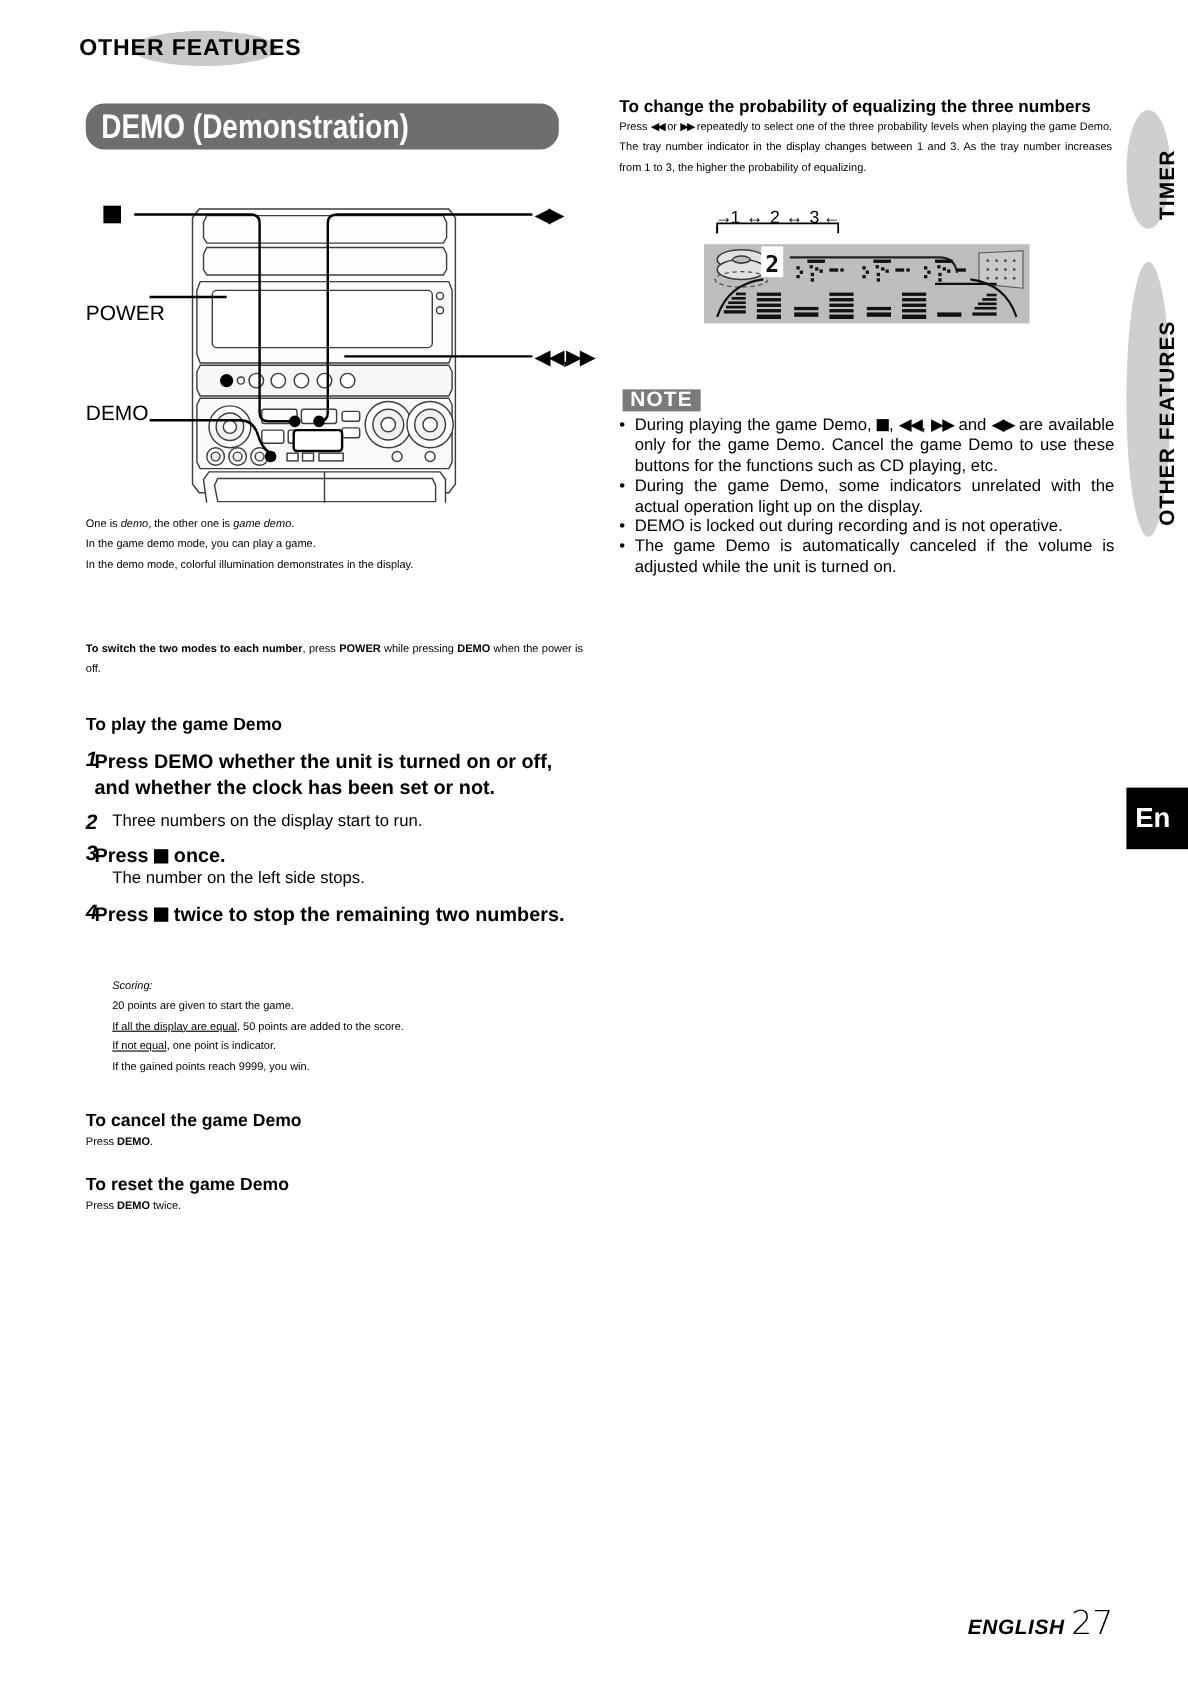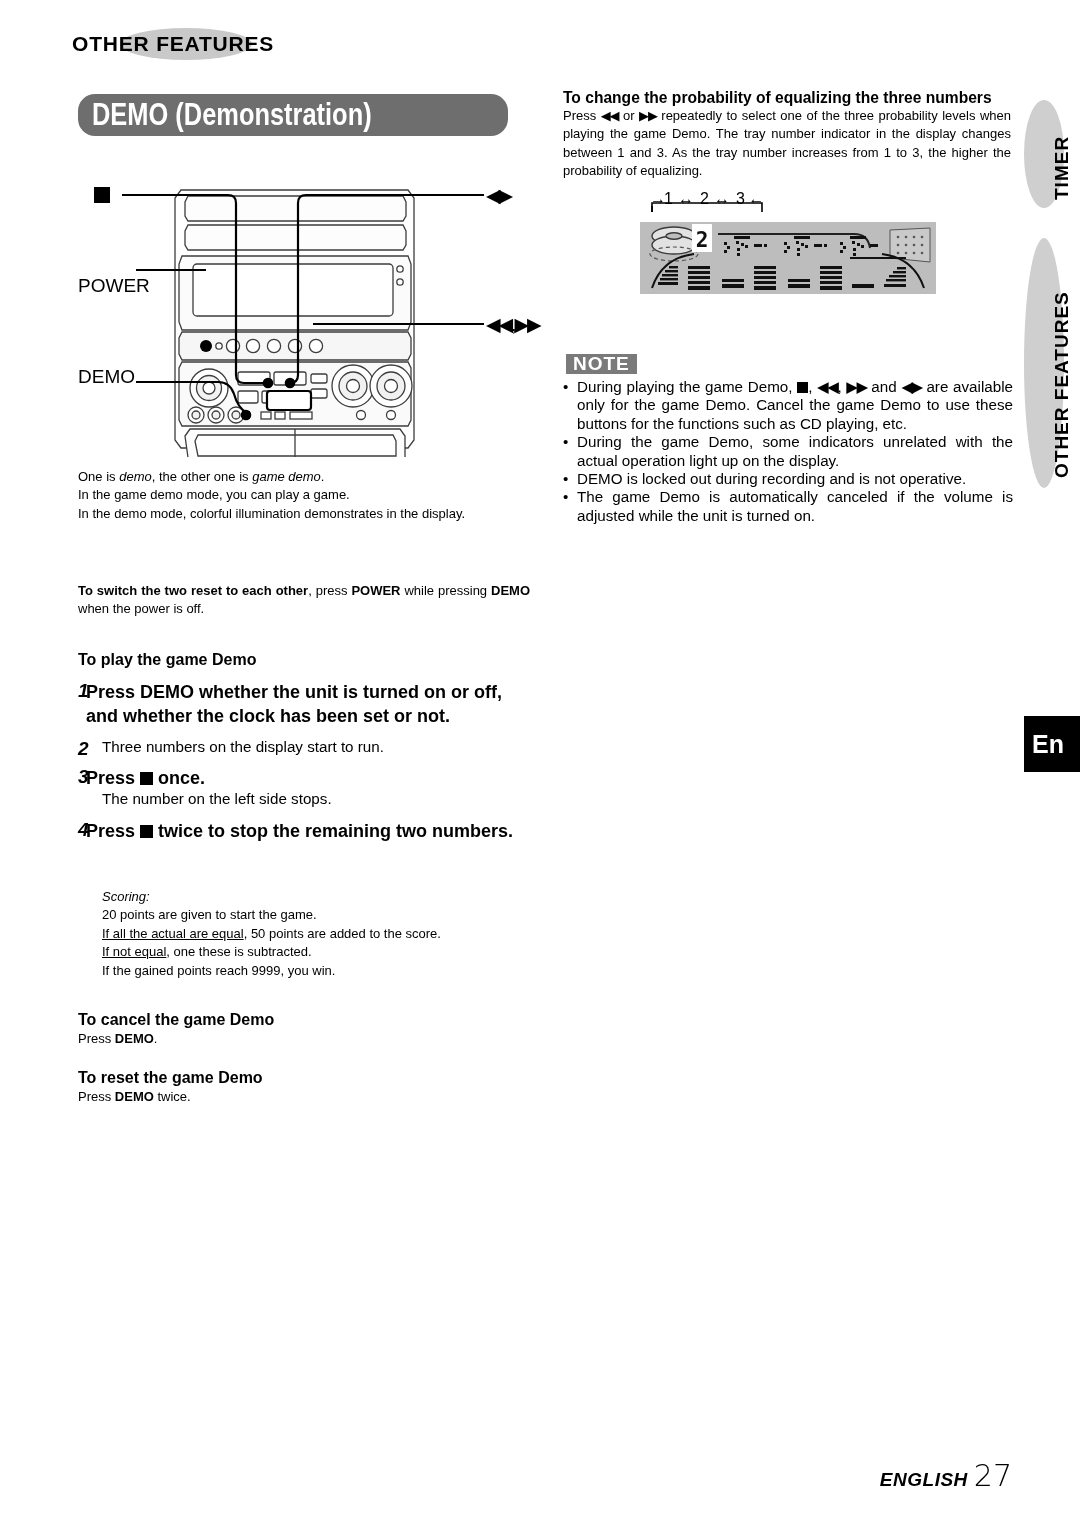--- a/index.html
+++ b/index.html
@@ -61,21 +61,21 @@
     color: #ffffff;
     font-size: 31px;
     font-weight: bold;
     font-stretch: condensed;
     transform: scaleX(0.82);
     transform-origin: left center;
     white-space: nowrap;
     line-height: 38px;
   }
   .p {
-    font-size: 13px;
+    font-size: 10px;
     line-height: 18.4px;
     text-align: justify;
   }
   .p.nj { text-align: left; }
   .b { font-weight: bold; }
   .i { font-style: italic; }
   .u { text-decoration: underline; }
   .hdg {
     font-size: 16px;
     font-weight: bold;
@@ -357,21 +357,21 @@
   <div style="position:absolute;left:408px;top:141px;font-size:19px;letter-spacing:-2px;">◀◀,▶▶</div>
 </div>
 
 <div id="intro-block">
   <div class="p nj"><span>One is </span><span class="i">demo</span><span>, the other one is </span><span class="i">game demo</span><span>.</span></div>
   <div class="p nj">In the game demo mode, you can play a game.</div>
   <div class="p">In the demo mode, colorful illumination demonstrates in the display.</div>
 </div>
 
 <div id="switch-block">
-  <div class="p"><span class="b">To switch the two reset to each other</span><span>, press </span><span class="b">POWER</span><span> while pressing </span><span class="b">DEMO</span><span> when the power is off.</span></div>
+  <div class="p"><span class="b">To switch the two modes to each number</span><span>, press </span><span class="b">POWER</span><span> while pressing </span><span class="b">DEMO</span><span> when the power is off.</span></div>
 </div>
 
 <div id="play-heading">
   <div class="hdg">To play the game Demo</div>
 </div>
 
 <div id="steps">
 
   <div class="step" style="margin-bottom:10px;">
     <div class="step-num">1</div>
@@ -392,22 +392,22 @@
   <div class="step">
     <div class="step-num">4</div>
     <div class="step-title"><span>Press </span><span class="sq"></span><span> twice to stop the remaining two numbers.</span></div>
   </div>
 
 </div>
 
 <div id="scoring">
   <div class="p nj i" style="margin-left:24px;">Scoring:</div>
   <div class="p nj" style="margin-left:24px;">20 points are given to start the game.</div>
-  <div class="p nj" style="margin-left:24px;"><span class="u">If all the actual are equal</span><span>, 50 points are added to the score.</span></div>
-  <div class="p nj" style="margin-left:24px;"><span class="u">If not equal</span><span>, one these is subtracted.</span></div>
+  <div class="p nj" style="margin-left:24px;"><span class="u">If all the display are equal</span><span>, 50 points are added to the score.</span></div>
+  <div class="p nj" style="margin-left:24px;"><span class="u">If not equal</span><span>, one point is indicator.</span></div>
   <div class="p nj" style="margin-left:24px;">If the gained points reach 9999, you win.</div>
 </div>
 
 <div id="cancel-block">
   <div class="hdg">To cancel the game Demo</div>
   <div class="p nj"><span>Press </span><span class="b">DEMO</span><span>.</span></div>
 </div>
 
 <div id="reset-block">
   <div class="hdg">To reset the game Demo</div>

